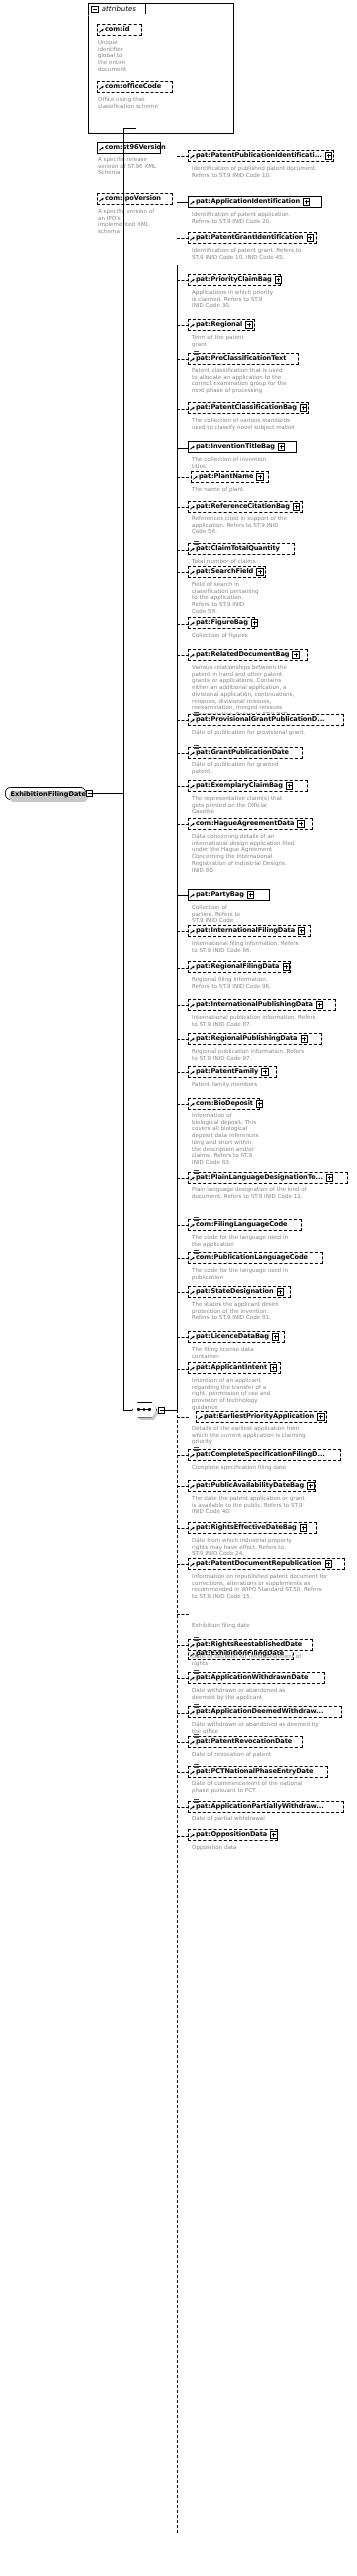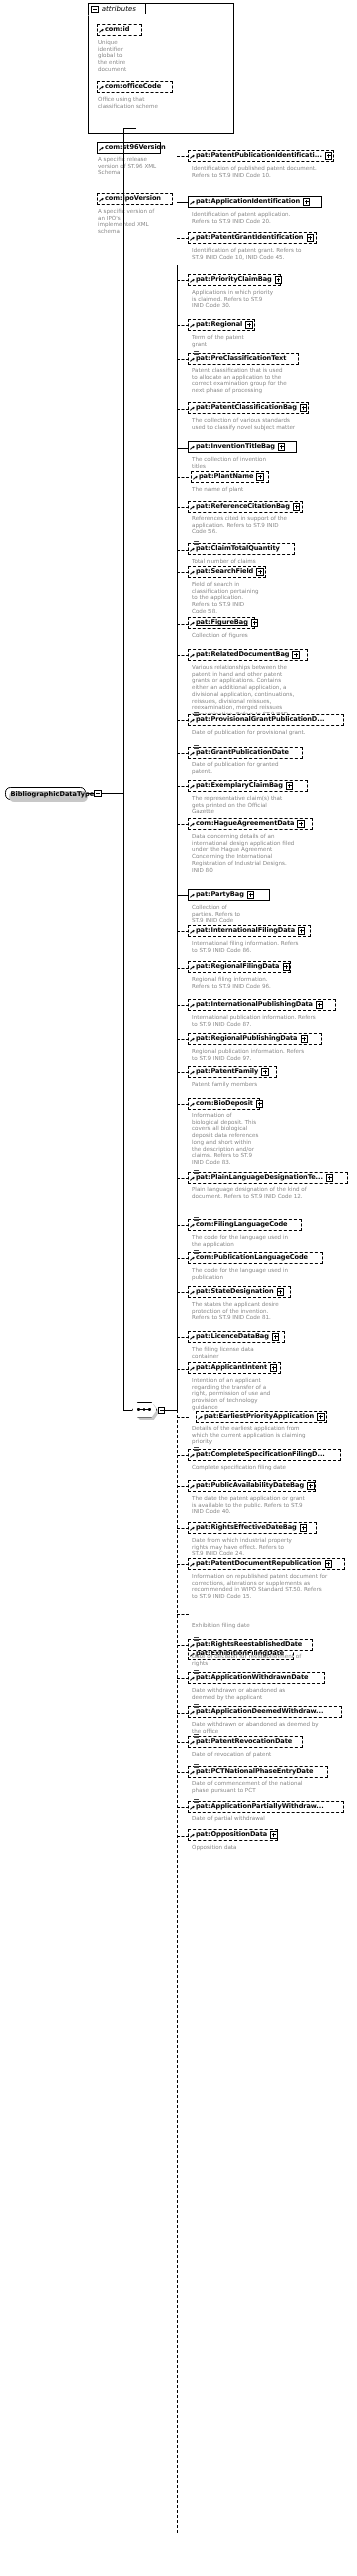--- a/index.html
+++ b/index.html
@@ -214,21 +214,21 @@
   <div class="node dashed" style="left:97px;top:193px;width:76px;">
     <span class="arrow"></span>
     <span class="lbl">com:ipoVersion</span>
   </div>
   <div class="ann" style="left:98px;top:208px;width:78px;">A specific version of
 an IPO's
 implemented XML
 schema</div>
 
   <div id="rootNode">
-    <span class="lbl">BibliographicDataType</span>
+    <span class="lbl">ExhibitionFilingDate</span>
     <span class="minus"></span>
   </div>
 
   <div id="seq">
     <div id="seqShadow"></div>
     <div id="seqShape"></div>
     <div id="seqDots">
         <span class="seqdot" style="left:0px;"></span>
         <span class="seqdot" style="left:5.4px;"></span>
         <span class="seqdot" style="left:11px;"></span>
@@ -348,21 +348,21 @@
       <span class="arrow"></span>
       <span class="lbl">pat:SearchField</span>
       <span class="plus"></span>
     </div>
     <div class="ann" style="left: 192px; top: 581px; width: 163px;">Field of search in
 classification pertaining
 to the application.
 Refers to ST.9 INID
 Code 58.</div>
     <div class="dln h" style="left: 177px; top: 572px; width: 11.7px;"></div>
-    <div class="node dashed" style="left: 188px; top: 617px; width: 67px; text-decoration: underline;">
+    <div class="node dashed" style="left: 188px; top: 617px; width: 67px;">
       <span class="arrow"></span>
       <span class="lbl">pat:FigureBag</span>
       <span class="plus"></span>
     </div>
     <div class="ann" style="left: 192px; top: 632px; width: 163px;">Collection of figures</div>
     <div class="dln h" style="left: 177px; top: 624px; width: 11.7px;"></div>
     <div class="node dashed" style="left: 188px; top: 649px; width: 120px;">
       <span class="arrow"></span>
       <span class="lbl">pat:RelatedDocumentBag</span>
       <span class="plus"></span>

